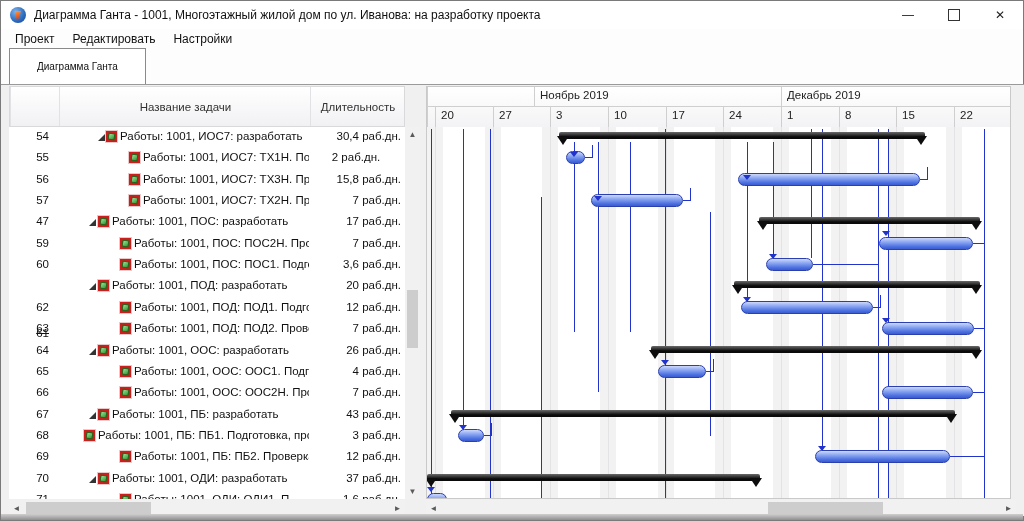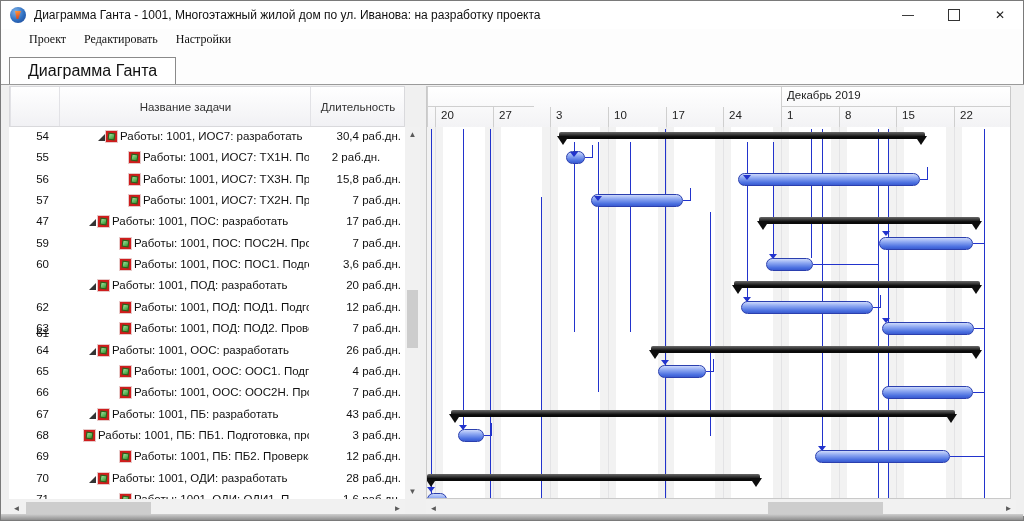--- a/index.html
+++ b/index.html
@@ -14,26 +14,26 @@
     position:relative;flex:0 0 auto;}
   .app-icon::after{content:"";position:absolute;left:5px;top:4px;width:6px;height:8px;
     background:linear-gradient(160deg,#ff9a3d,#d23c1e);clip-path:polygon(0 0,100% 0,55% 100%,25% 100%);}
   .title-text{margin-left:8px;font-size:12px;color:#111;white-space:nowrap;}
   .win-btns{margin-left:auto;display:flex;height:100%;}
   .win-btn{width:46px;height:100%;display:flex;align-items:center;justify-content:center;
     font-size:12px;color:#222;}
   .win-btn.max span{display:block;width:10px;height:10px;border:1px solid #333;}
   
   .menubar{position:absolute;left:0;top:28px;width:100%;height:21px;background:#fdfdfd;
-    display:flex;align-items:center;padding-left:19px;box-sizing:border-box;font-family:Liberation Serif, serif;}
+    display:flex;align-items:center;padding-left:5px;box-sizing:border-box;}
   .menu-item{font-size:12px;color:#111;padding:2px 9px 3px 9px;white-space:nowrap;}
   
   .tabstrip{position:absolute;left:0;top:49px;width:100%;height:34px;background:#fdfdfd;}
-  .tab{position:absolute;left:8px;bottom:0;height:27px;padding:0 18px;background:#fff;
-    border:1px solid #8a8a8a;border-bottom:none;font-size:16px;color:#111;
+  .tab{position:absolute;left:8px;bottom:0;height:36px;padding:0 27px;background:#fff;
+    border:1px solid #8a8a8a;border-bottom:none;font-size:10px;color:#111;
     display:flex;align-items:center;box-sizing:border-box;}
   
   .content{position:absolute;left:0;top:83px;width:1024px;height:432px;background:#f0f0f0;
     border-top:1px solid #9a9a9a;box-sizing:border-box;}
   
   .thead{position:absolute;left:8px;top:1px;width:396px;height:41px;
     background:linear-gradient(#ffffff,#f1f1f4);border:1px solid #d9d9dc;box-sizing:border-box;}
   .thead .hc{position:absolute;top:0;height:100%;display:flex;align-items:center;
     justify-content:center;font-size:11.5px;color:#333;border-left:1px solid #e2e2e6;}
   .rows-viewport{position:absolute;left:8px;top:42px;width:396px;height:372px;background:#fff;
@@ -234,21 +234,21 @@
           <div class="ticon" style="left: 110px;"></div>
           <span style="left: 125px; width: 175px;">Работы: 1001, ПБ: ПБ2. Проверка и</span>
           <span class="durcell" style="left: 302px; width: 90px;">12 раб.дн.</span>
         </div>
         <div class="trow" style="top: 341.6px;">
           <div class=""></div>
           <span class="rownum" style="left: 0px; width: 40px;">70</span>
           <div class="tri" style="left: 80px;"></div>
           <div class="ticon" style="left: 88px;"></div>
           <span style="left: 103px; width: 197px;">Работы: 1001, ОДИ: разработать</span>
-          <span class="durcell" style="left: 302px; width: 90px;">28 раб.дн.</span>
+          <span class="durcell" style="left: 302px; width: 90px;">37 раб.дн.</span>
         </div>
         <div class="trow" style="top: 362.95px;">
           <div class=""></div>
           <span class="rownum" style="left: 0px; width: 40px;">71</span>
           <div class="ticon" style="left: 110px;"></div>
           <span style="left: 125px; width: 175px;">Работы: 1001, ОДИ: ОДИ1. П</span>
           <span class="durcell" style="left: 302px; width: 90px;">1,6 раб.дн.</span>
         </div>
       </div>
 
@@ -260,20 +260,21 @@
 
     <div class="sb" style="left:8px;top:415px;width:396px;height:16px;">
       <div class="arr" style="left:0;top:0;width:15px;height:16px;">◄</div>
       <div class="arr" style="right:0;top:0;width:15px;height:16px;">►</div>
       <div class="thumb" id="th-thumb" style="top: 2px; height: 12px; left: 17px; width: 125px;"></div>
     </div>
 
     <div class="chart">
       <div class="chead" id="chead">
           <div class="mcell" style="left: 0px; width: 107px;"></div>
+          <div class="mcell" style="left: 107px; width: 247px;">Ноябрь 2019</div>
           <div class="mcell" style="left: 354px; width: 229px;">Декабрь 2019</div>
           <div class="wcell" style="left: 0px; width: 8px;"></div>
           <div class="wcell" style="left: 8px; width: 58px;">20</div>
           <div class="wcell" style="left: 66px; width: 57px;">27</div>
           <div class="wcell" style="left: 123px; width: 58px;">3</div>
           <div class="wcell" style="left: 181px; width: 58px;">10</div>
           <div class="wcell" style="left: 239px; width: 57px;">17</div>
           <div class="wcell" style="left: 296px; width: 58px;">24</div>
           <div class="wcell" style="left: 354px; width: 58px;">1</div>
           <div class="wcell" style="left: 412px; width: 57px;">8</div>

